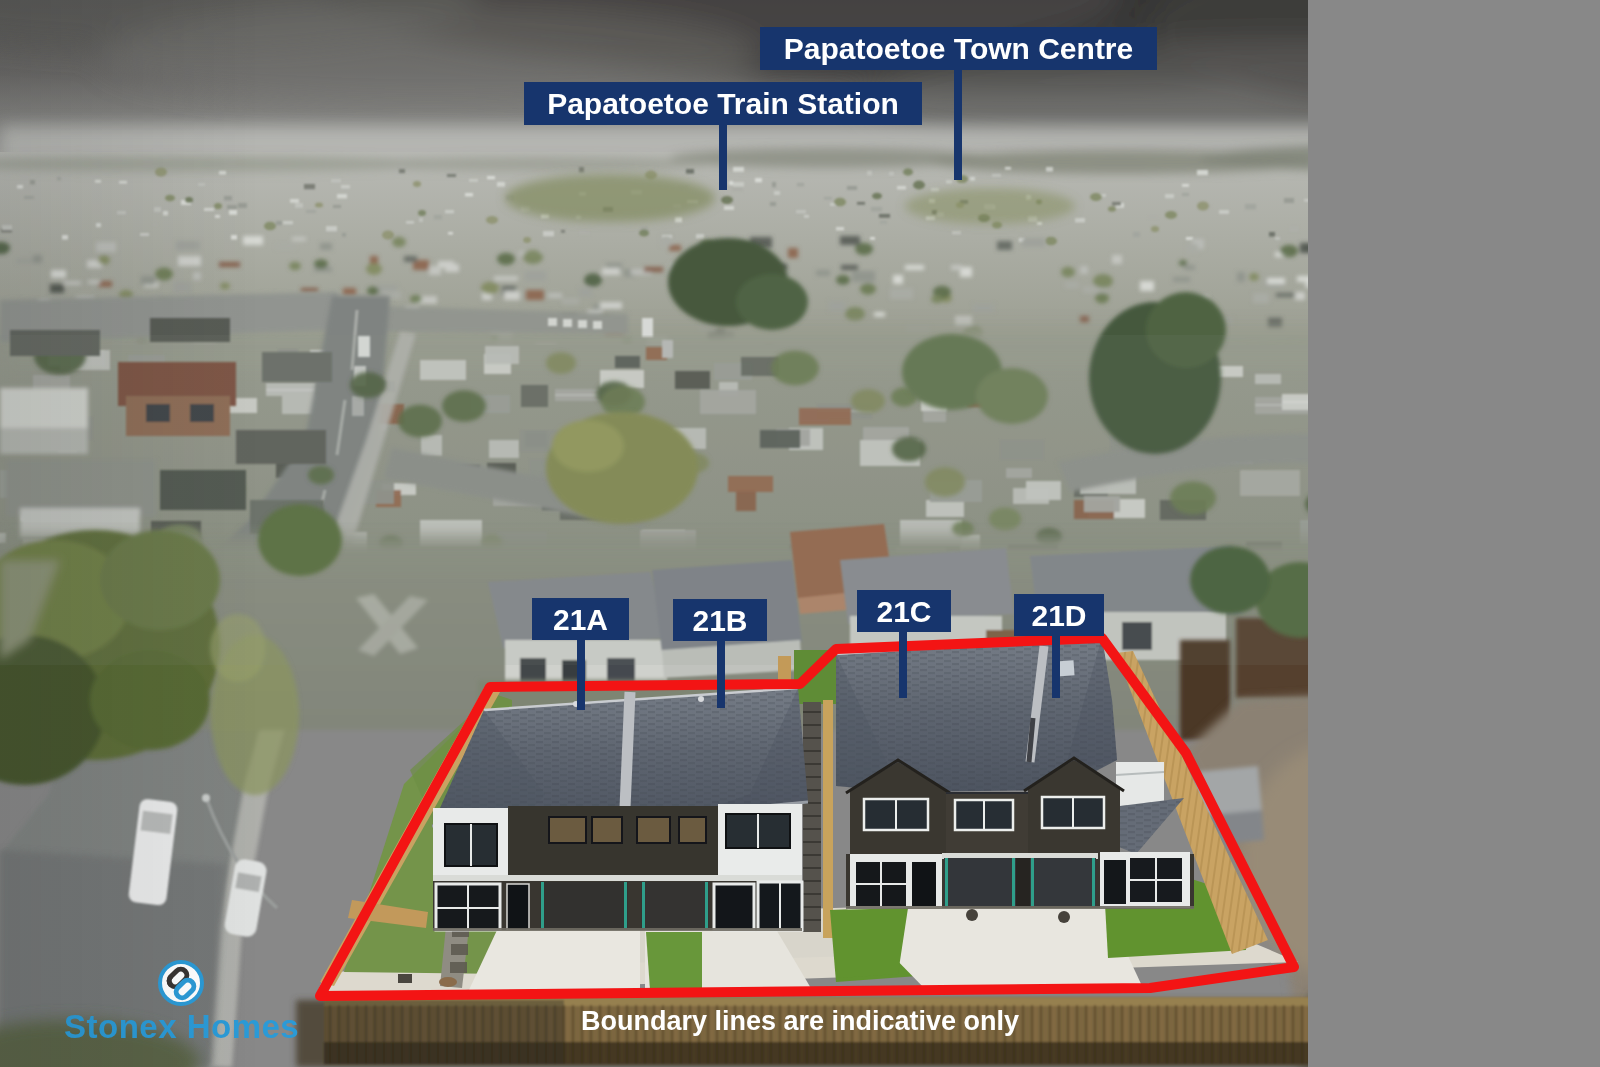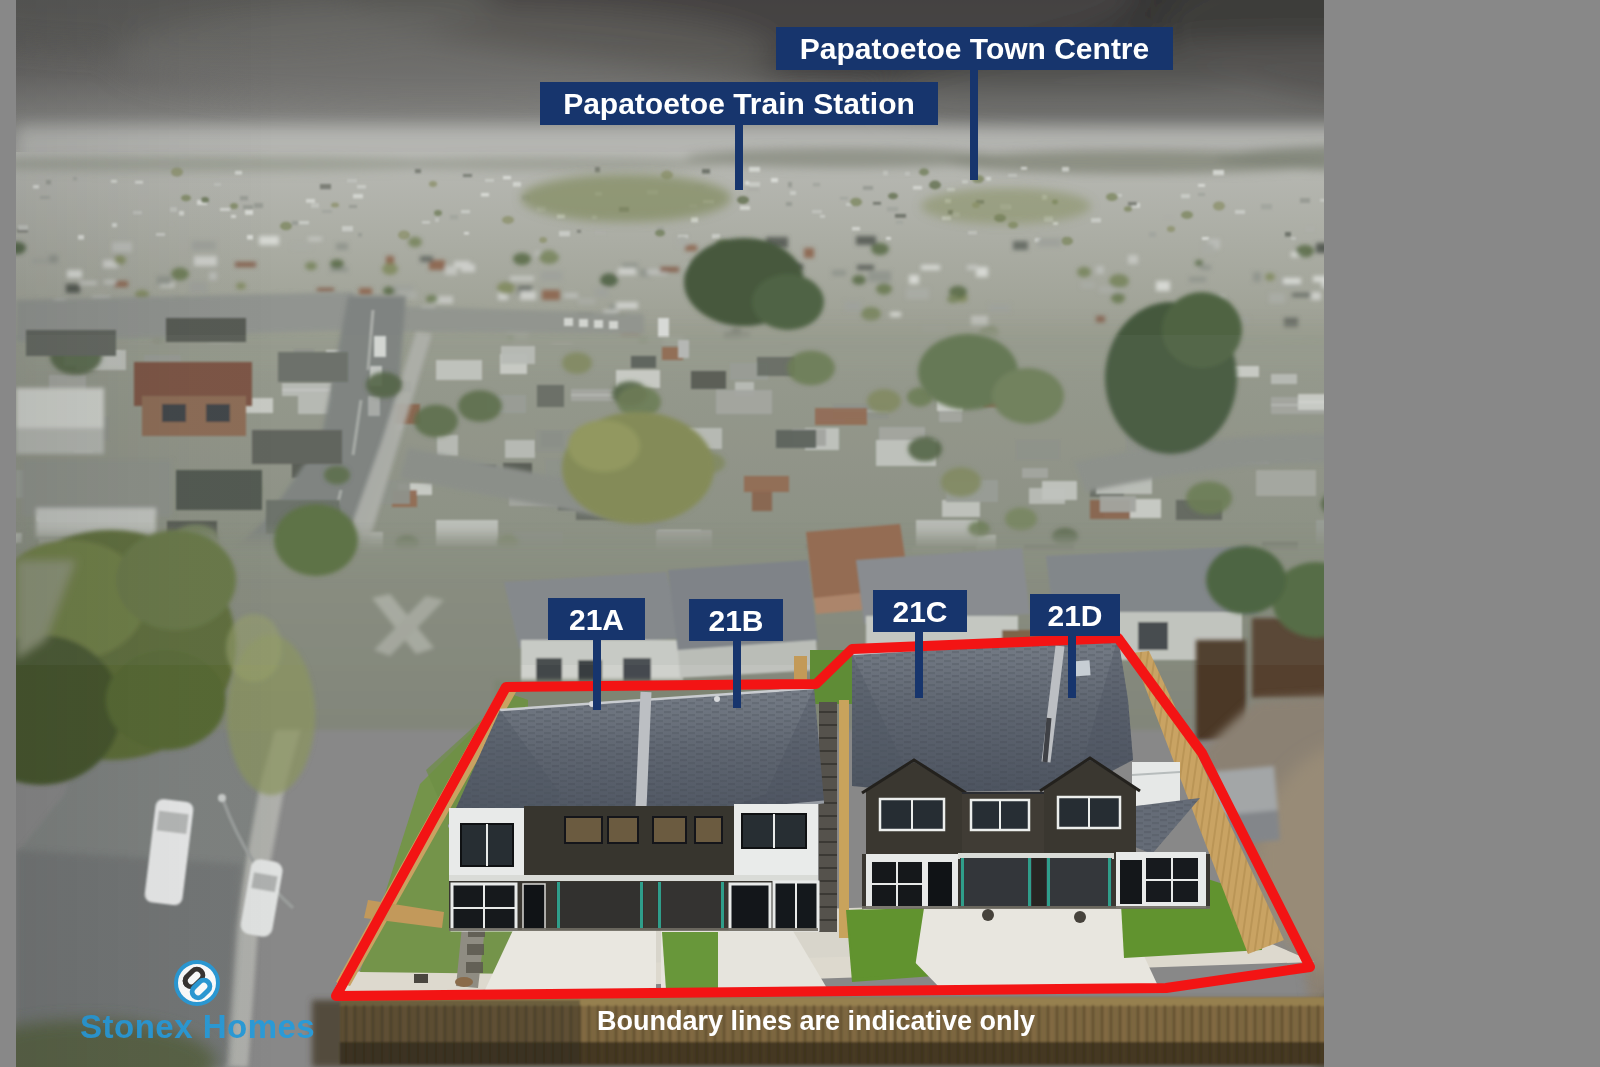--- a/index.html
+++ b/index.html
@@ -1,15 +1,15 @@
 <!DOCTYPE html>
 <html><head><meta charset="utf-8"><style>
 html,body{margin:0;padding:0;background:#888;}
 body{font-family:"Liberation Sans",sans-serif;}
-#scene{position:relative;width:1308px;height:1067px;overflow:hidden;padding-left:16px;}
+#scene{position:relative;width:1308px;height:1067px;overflow:hidden;}
 </style></head><body>
 <div id="scene">
 <svg width="1600" height="1067" viewBox="0 0 1600 1067">
 <defs>
 <linearGradient id="sky" x1="0" y1="0" x2="0" y2="1">
  <stop offset="0" stop-color="#555451"></stop>
  <stop offset="0.40" stop-color="#6c6b69"></stop>
  <stop offset="0.66" stop-color="#888885"></stop>
  <stop offset="0.88" stop-color="#a3a3a0"></stop>
  <stop offset="1" stop-color="#b7b8b4"></stop>

